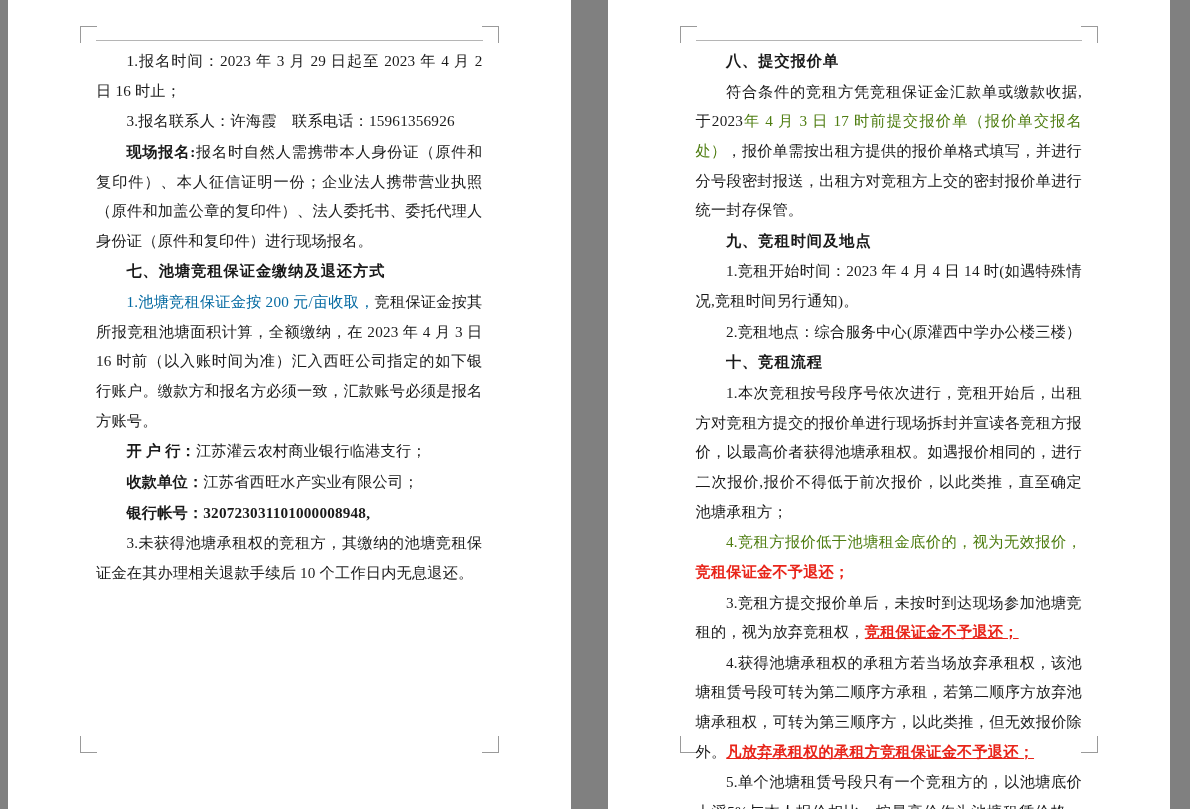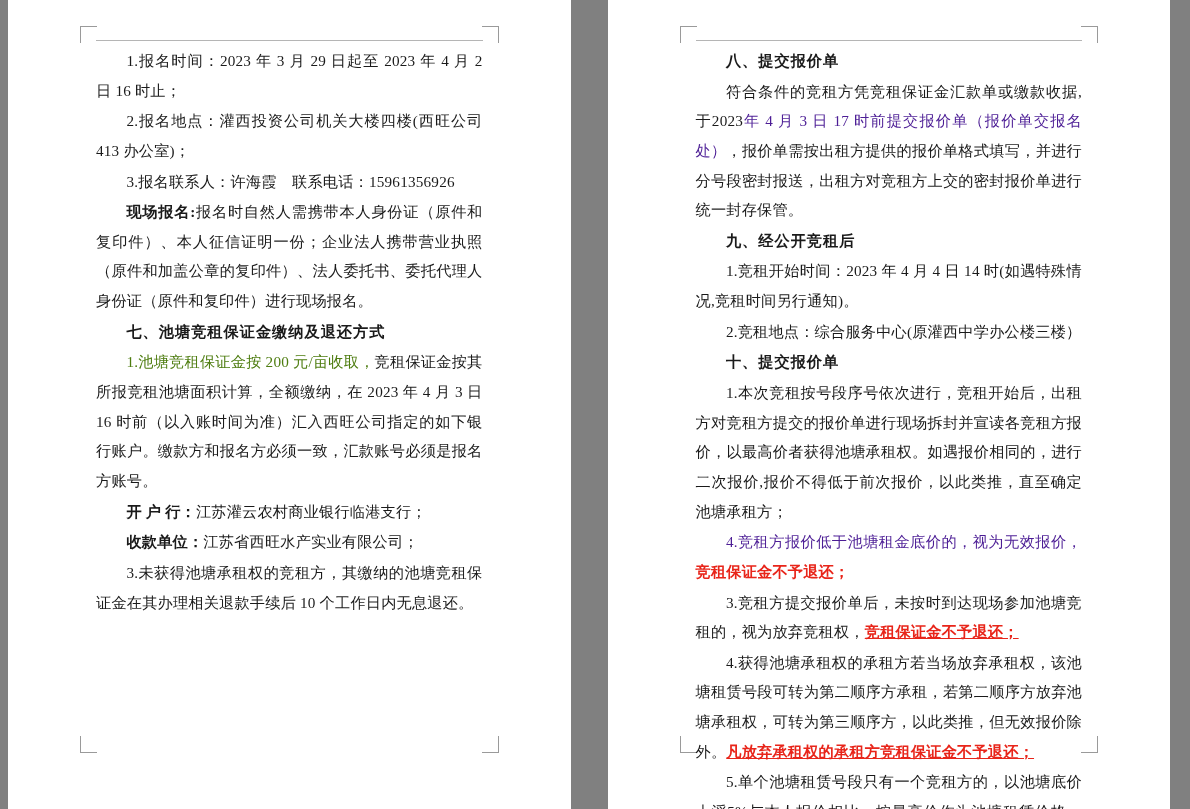--- a/index.html
+++ b/index.html
@@ -72,64 +72,64 @@
     text-justify: inter-ideograph;
   }
   .indent { text-indent: 2em; }
   .heading {
     font-weight: bold;
     text-indent: 2em;
     letter-spacing: 1px;
   }
   .b { font-weight: bold; }
   .u { text-decoration: underline; }
-  .blue { color: #4d7c0f; }
-  .red { color: #4c1d95; }
+  .blue { color: #0369a1; }
+  .red { color: #4d7c0f; }
   .red-b { color: #e8251a; font-weight: bold; }
   .red-bu { color: #e8251a; font-weight: bold; text-decoration: underline; }
 </style>
 </head>
 <body>
 
 <div class="workspace">
 
   <div class="page page-left">
     <div class="crop tl"></div>
     <div class="crop tr"></div>
     <div class="crop bl"></div>
     <div class="crop br"></div>
     <div class="header-rule"></div>
 
     <div class="content">
       <p class="indent">1.报名时间：2023 年 3 月 29 日起至 2023 年 4 月 2 日 16 时止；</p>
-      <p class="indent">2.报名地点：灌西投资公司机关大楼四楼(西旺公司 413 办公室)；</p>
       <p class="indent">3.报名联系人：许海霞　联系电话：15961356926</p>
       <p class="indent"><span class="b">现场报名:</span><span>报名时自然人需携带本人身份证（原件和复印件）、本人征信证明一份；企业法人携带营业执照（原件和加盖公章的复印件）、法人委托书、委托代理人身份证（原件和复印件）进行现场报名。</span></p>
       <p class="heading">七、池塘竞租保证金缴纳及退还方式</p>
       <p class="indent"><span class="blue">1.池塘竞租保证金按 200 元/亩收取，</span><span>竞租保证金按其所报竞租池塘面积计算，全额缴纳，在 2023 年 4 月 3 日 16 时前（以入账时间为准）汇入西旺公司指定的如下银行账户。缴款方和报名方必须一致，汇款账号必须是报名方账号。</span></p>
       <p class="indent"><span class="b">开 户 行：</span><span>江苏灌云农村商业银行临港支行；</span></p>
       <p class="indent"><span class="b">收款单位：</span><span>江苏省西旺水产实业有限公司；</span></p>
+      <p class="indent"><span class="b">银行帐号：</span><span class="b">320723031101000008948,</span></p>
       <p class="indent">3.未获得池塘承租权的竞租方，其缴纳的池塘竞租保证金在其办理相关退款手续后 10 个工作日内无息退还。</p>
     </div>
   </div>
 
   <div class="page page-right">
     <div class="crop tl"></div>
     <div class="crop tr"></div>
     <div class="crop bl"></div>
     <div class="crop br"></div>
     <div class="header-rule"></div>
 
     <div class="content">
       <p class="heading">八、提交报价单</p>
       <p class="indent"><span>符合条件的竞租方凭竞租保证金汇款单或缴款收据,于2023</span><span class="red">年 4 月 3 日 17 时前提交报价单</span><span class="red">（报价单交报名处）</span><span>，报价单需按出租方提供的报价单格式填写，并进行分号段密封报送，出租方对竞租方上交的密封报价单进行统一封存保管。</span></p>
-      <p class="heading">九、经公开竞租后</p>
+      <p class="heading">九、竞租时间及地点</p>
       <p class="indent">1.竞租开始时间：2023 年 4 月 4 日 14 时(如遇特殊情况,竞租时间另行通知)。</p>
       <p class="indent">2.竞租地点：综合服务中心(原灌西中学办公楼三楼）</p>
-      <p class="heading">十、提交报价单</p>
+      <p class="heading">十、竞租流程</p>
       <p class="indent">1.本次竞租按号段序号依次进行，竞租开始后，出租方对竞租方提交的报价单进行现场拆封并宣读各竞租方报价，以最高价者获得池塘承租权。如遇报价相同的，进行二次报价,报价不得低于前次报价，以此类推，直至确定池塘承租方；</p>
       <p class="indent"><span class="red">4.竞租方报价低于池塘租金底价的，视为无效报价，</span><span class="red-b">竞租保证金不予退还；</span></p>
       <p class="indent"><span>3.竞租方提交报价单后，未按时到达现场参加池塘竞租的，视为放弃竞租权，</span><span class="red-bu">竞租保证金不予退还；</span></p>
       <p class="indent"><span>4.获得池塘承租权的承租方若当场放弃承租权，该池塘租赁号段可转为第二顺序方承租，若第二顺序方放弃池塘承租权，可转为第三顺序方，以此类推，但无效报价除外。</span><span class="red-bu">凡放弃承租权的承租方竞租保证金不予退还；</span></p>
       <p class="indent">5.单个池塘租赁号段只有一个竞租方的，以池塘底价上浮5%与本人报价相比，按最高价作为池塘租赁价格，取得承租权；</p>
     </div>
   </div>
 
 </div>
 

